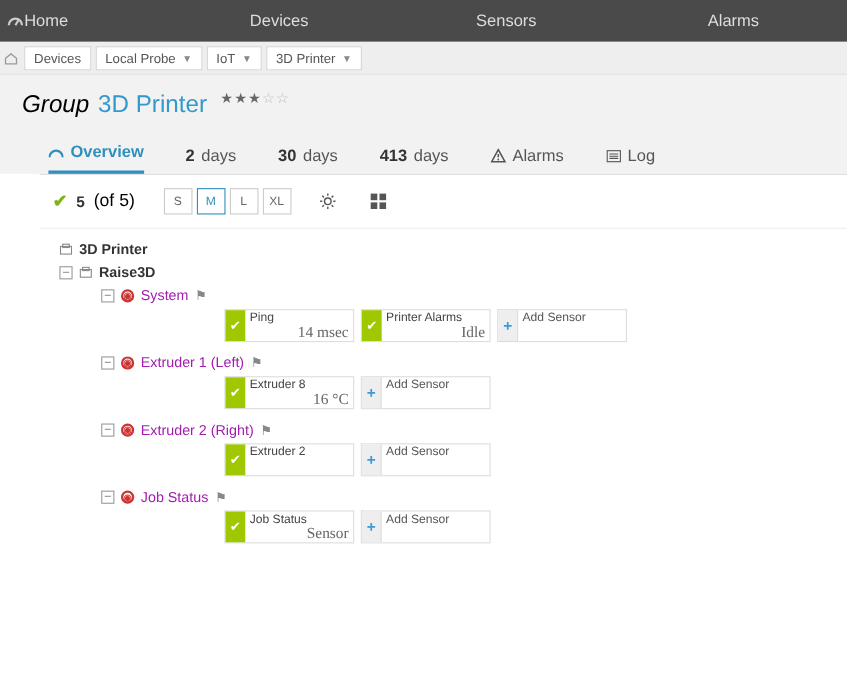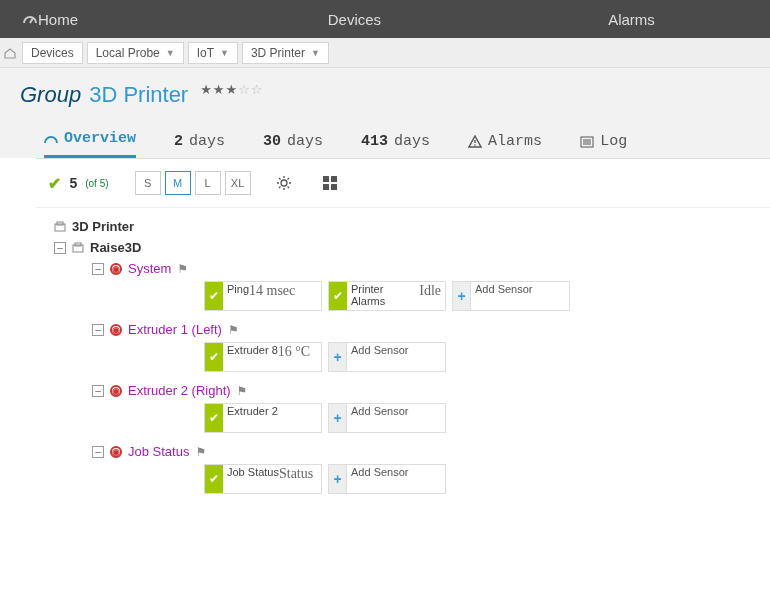--- a/index.html
+++ b/index.html
@@ -1,72 +1,72 @@
 <!DOCTYPE html>
 <html><head>
 <meta charset="utf-8">
 <style>
   * { box-sizing: border-box; margin: 0; padding: 0; }
   body { font-family: Arial, Helvetica, sans-serif; font-size: 13px; color: #333; background: #fff; width: 770px; }
   
   
   .topnav { background: #4a4a4a; color: #e8e8e8; display: flex; height: 38px; }
   .topnav-item { flex: 1; display: flex; align-items: center; justify-content: center; cursor: pointer; font-size: 15px; color: #ddd; }
-  .topnav-item.first { justify-content: flex-start; padding-left: 22px; flex: 0.7; }
+  .topnav-item.first { justify-content: flex-start; padding-left: 6px; flex: 0.7; }
   
   
   .crumbbar { background: #eee; border-bottom: 1px solid #ddd; display: flex; align-items: center; height: 30px; padding: 0 2px; gap: 4px; }
   .crumb-home { width: 16px; height: 16px; display:flex; align-items:center; justify-content:center; color:#888; }
   .crumb { background: #fff; border: 1px solid #d5d5d5; padding: 3px 8px; font-size: 12px; color:#555; display:flex; align-items:center; gap:6px; cursor:pointer; }
   .crumb .caret { font-size: 9px; color:#888; }
   
   
   .titlearea { background: #f2f2f2; padding: 14px 20px 10px 20px; display:flex; align-items:center; gap:8px; }
-  .titlearea .grouplabel { font-style: italic; color: #0c4a6e; font-size: 22px; }
+  .titlearea .grouplabel { font-style: italic; color: #000000; font-size: 22px; }
   .titlearea .groupname { color: #3399cc; font-size: 22px; }
   .stars { color: #888; font-size: 13px; letter-spacing:1px; margin-left:4px; position:relative; top:-6px;}
   .stars .on{color:#666;}
   .stars .off{color:#bbb;}
   
   
   .tabbar { background:#f2f2f2; display:flex; align-items:flex-end; padding: 0 28px 0 44px; gap: 38px; font-size:15px; color:#555; height:40px; }
-  .tab { display:flex; align-items:center; gap:6px; padding-bottom:8px; cursor:pointer;font-family:Liberation Mono, monospace; }
+  .tab { display:flex; align-items:center; gap:6px; padding-bottom:8px; cursor:pointer; }
   .tab.active { color:#2f8fbd; border-bottom:3px solid #2f8fbd; font-weight:bold; }
   .tab .tabicon { width:14px; height:14px; display:inline-flex; align-items:center; justify-content:center; }
   .tab b { font-weight:bold; color:#333; }
   
   
   .panel { background:#fff; margin: 0 0 0 36px; border-top:1px solid #ddd;}
   
   
   .toolbar { display:flex; align-items:center; gap:8px; padding:12px 12px; border-bottom:1px solid #eee;}
   .check { color:#7cb518; font-weight:bold; font-size:16px; }
   .count { font-weight:bold; font-size:14px; color:#333;}
-  .of { color:#15803d; font-size:10px;text-align:center;}
+  .of { color:#000000; font-size:16px;text-align:center;}
   .sizebtns { display:flex; gap:4px; margin-left:18px;}
   .sizebtn { border:1px solid #ccc; background:#fff; width:26px; height:24px; font-size:11px; color:#666; display:flex; align-items:center; justify-content:center; cursor:pointer;}
   .sizebtn.on { color:#2f8fbd; border-color:#2f8fbd;}
   .iconbtn { width:26px; height:24px; display:flex; align-items:center; justify-content:center; cursor:pointer; color:#555; margin-left:12px;}
   
   
   .tree { padding: 8px 12px 30px 12px; font-size:13px; color:#333;}
   .treerow { display:flex; align-items:center; gap:6px; padding:3px 0;}
   .treerow .toggle { width:12px; height:12px; border:1px solid #999; font-size:10px; line-height:10px; text-align:center; color:#666; cursor:pointer;}
   .treerow .devicon { color:#888; font-size:12px;}
   .treerow .warnicon { width:12px; height:12px; border:2px solid #c33; border-radius:50%; display:inline-flex; align-items:center; justify-content:center; color:#c33; font-size:9px; font-weight:bold;}
   .treerow .label { font-weight:bold; color:#333;}
   .treerow .labelchild { color:#a21caf;}
   .treerow .flag { color:#888; font-size:12px;}
   .indent1{padding-left:6px;} .indent3{padding-left:44px;}
   
   
   .sensorrow { display:flex; gap:6px; padding:2px 0 8px 100px; }
   .sensor { display:flex; border:1px solid #ddd; height:30px; width:118px; position:relative; background:#fff;}
   .sensor .bar { width:18px; background:#a0c800; color:#fff; display:flex; align-items:center; justify-content:center; font-size:12px;}
-  .sensor .body { flex:1; padding:1px 4px; display:flex; flex-direction:row; justify-content:flex-start;}
+  .sensor .body { flex:1; padding:1px 4px; display:flex; flex-direction:column; justify-content:space-between;}
   .sensor .sname { font-size:11px; color:#444;}
   .sensor .sval { font-size:14px; color:#666; text-align:right;font-family:Liberation Serif, serif;}
   .addsensor { display:flex; border:1px solid #ddd; height:30px; width:118px; background:#fff;}
   .addsensor .bar { width:18px; background:#eee; color:#3a9bd6; display:flex; align-items:center; justify-content:center; font-size:14px; font-weight:bold; border-right:1px solid #ddd;}
   .addsensor .body { flex:1; padding:1px 4px; font-size:11px; color:#555; display:flex; align-items:flex-start;}
   
   svg{display:block;}
 </style>
 </head>
 <body>
@@ -74,20 +74,23 @@
 <div class="topnav">
   <div class="topnav-item first">
     <svg width="16" height="16" viewBox="0 0 16 16">
         <path d="M2 12a6 6 0 0 1 12 0" fill="none" stroke="#ccc" stroke-width="2"></path>
         <line x1="8" y1="12" x2="11" y2="7" stroke="#ccc" stroke-width="2"></line>
       </svg>
     <span>Home</span>
   </div>
   <div class="topnav-item">
       <span>Devices</span>
+    </div>
+  <div class="topnav-item">
+      <span>Sensors</span>
     </div>
   <div class="topnav-item">
       <span>Alarms</span>
     </div>
 </div>
 
 <div class="crumbbar">
   <div class="crumb-home">
     <svg width="14" height="14" viewBox="0 0 14 14">
         <path d="M2 7l5-4 5 4v5H2z" fill="none" stroke="#999" stroke-width="1.2"></path>
@@ -291,21 +294,21 @@
       <span class="toggle">–</span>
       <span class="warnicon">◉</span>
       <span class="labelchild">Job Status</span>
       <span class="flag">⚑</span>
     </div>
     <div class="sensorrow" style="padding-left:156px;">
       <div class="sensor">
         <div class="bar">✔</div>
         <div class="body">
             <div class="sname">Job Status</div>
-            <div class="sval">Status</div>
+            <div class="sval">Sensor</div>
           </div>
       </div>
       <div class="addsensor">
         <div class="bar">+</div>
         <div class="body">Add Sensor</div>
       </div>
     </div>
 
   </div>
 </div>

